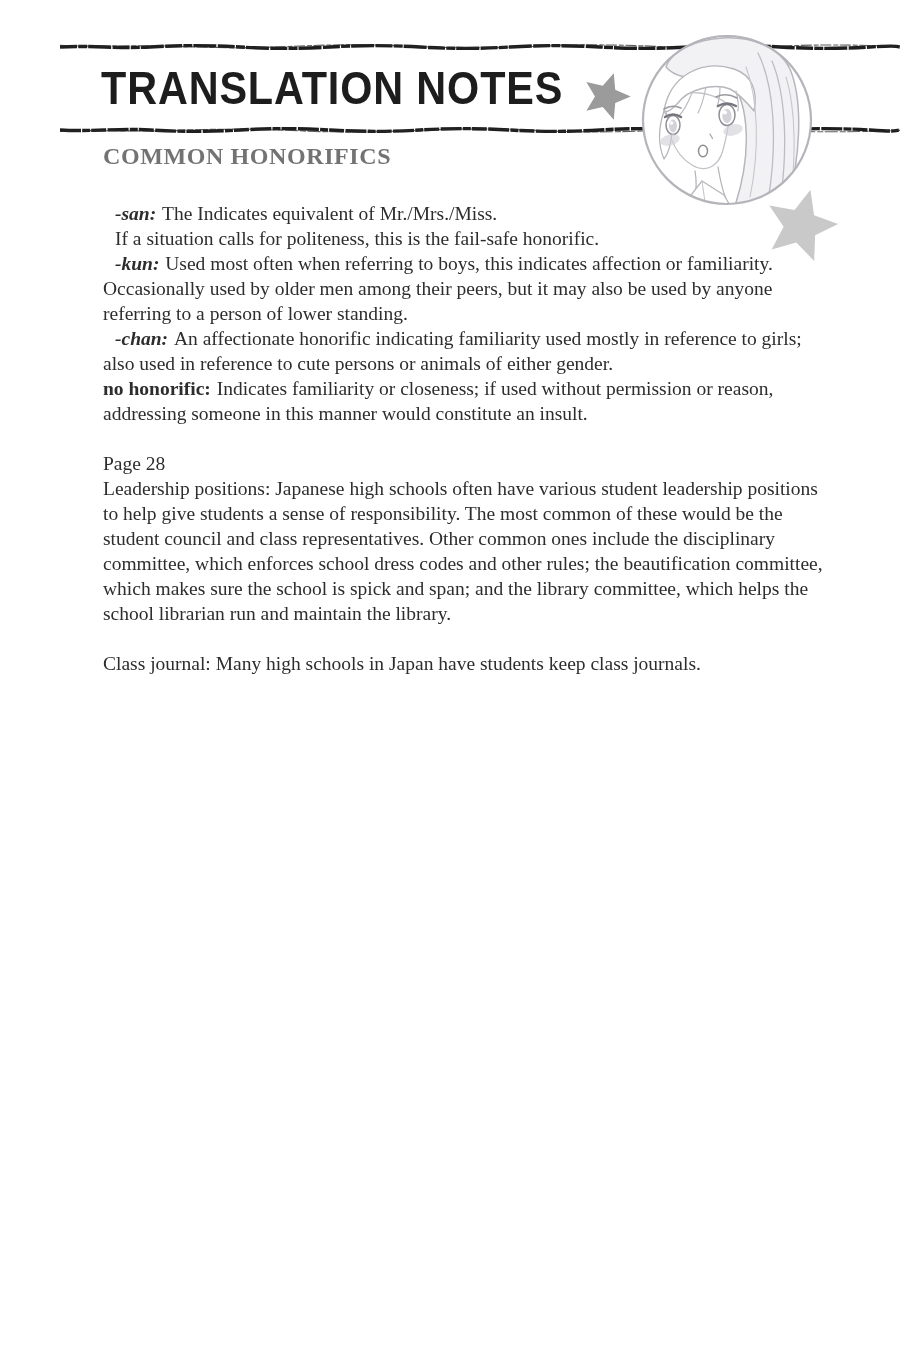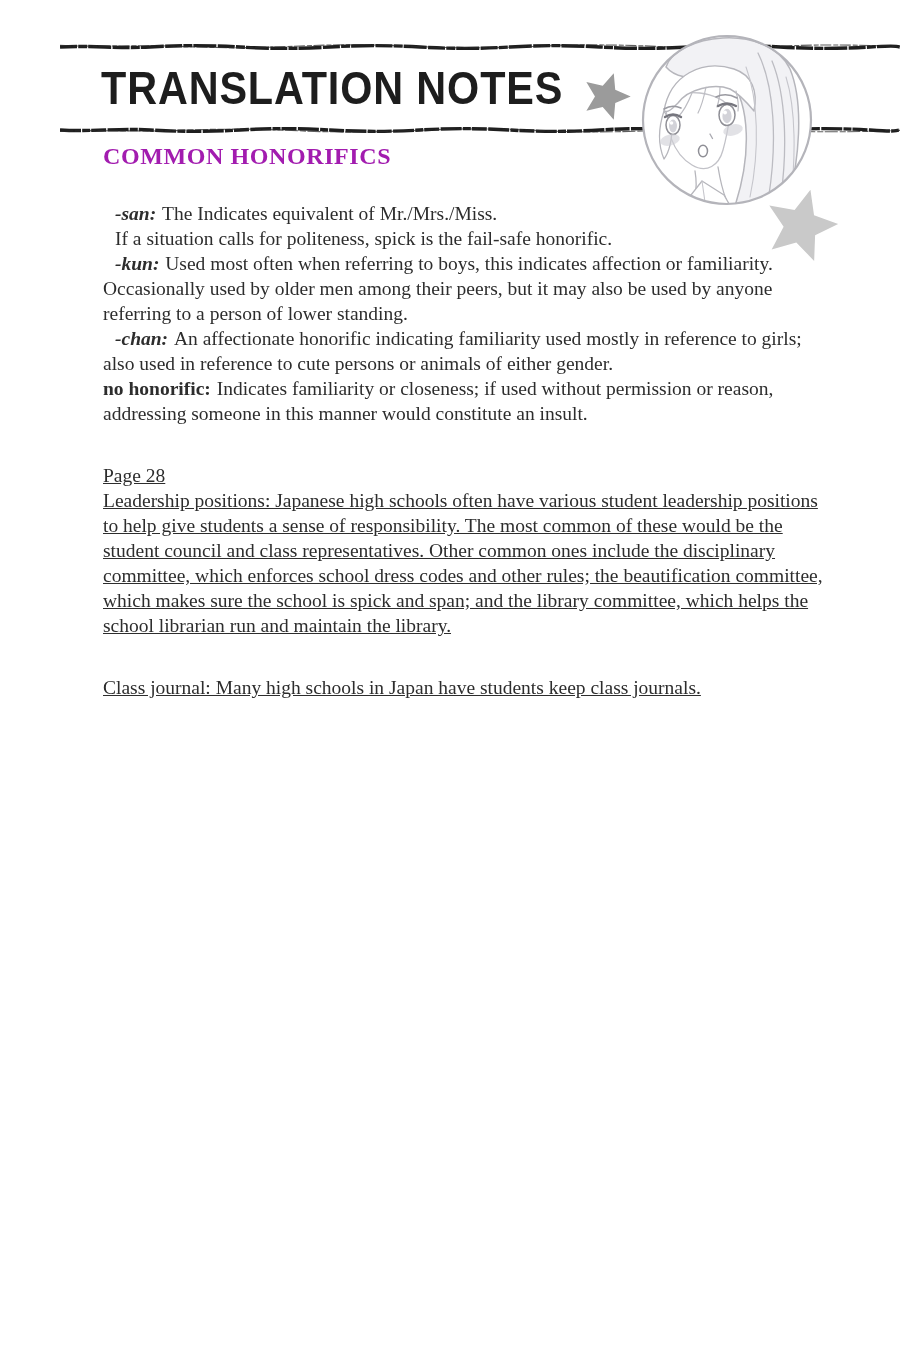--- a/index.html
+++ b/index.html
@@ -23,32 +23,32 @@
   }
   .star{position:absolute;}
   .title-star{left:581px;top:71px;width:51px;height:49px;transform:rotate(18deg);z-index:3;}
   .corner-star{left:762px;top:187px;width:78px;height:76px;transform:rotate(15deg);z-index:1;}
   .portrait{
     position:absolute;left:640px;top:33px;width:174px;height:174px;z-index:2;
   }
   
   .section-heading{
     position:absolute;left:103px;top:143px;z-index:3;
-    font-size:24px;font-weight:700;letter-spacing:.6px;color:#a21caf;
+    font-size:24px;font-weight:700;letter-spacing:.6px;color:#737373;
     white-space:nowrap;
   }
   .content{
     position:absolute;left:103px;top:201px;width:732px;z-index:3;
     font-size:19.5px;line-height:25px;
   }
   .h-entry{display:block;}
   .h-term{font-weight:700;}
   .h-term.italic{font-style:italic;margin-left:12px;}
   .h-term:not(:empty){margin-right:.30em;}
-  .note-section{margin-top:37px;text-decoration:underline;}
+  .note-section{margin-top:25px;}
   .note-line{display:block;}
 </style>
 </head>
 <body>
 
 <div class="divider divider-top">
   <svg viewBox="0 0 840 14" preserveAspectRatio="none" aria-hidden="true">
     <path d="M0 7 C 30 5.2, 60 8.8, 90 7 S 150 5.2, 180 7 S 240 8.8, 270 7 S 330 5.2, 360 7 S 420 8.8, 450 7 S 510 5.2, 540 7 S 600 8.8, 630 7 S 690 5.2, 720 7 S 780 8.8, 810 7 S 832 6.2, 840 7" fill="none" stroke="#1e1e1e" stroke-width="3.4" stroke-dasharray="17 1.2 9 1 23 1.4"></path>
     <path d="M0 5.4 C 40 7.4, 80 4.6, 120 6.4 S 200 8, 240 6 S 320 4.8, 360 6.6 S 440 8.2, 480 6.2 S 560 4.6, 600 6.6 S 680 8.2, 720 6.2 S 800 5, 840 6.4" fill="none" stroke="#2a2a2a" stroke-width="1.1" opacity=".75" stroke-dasharray="11 2 5 1.5"></path>
   </svg>
@@ -129,21 +129,21 @@
 </div>
 
 <div class="section-heading">COMMON HONORIFICS</div>
 
 <div class="content">
   <div>
     <div class="h-entry">
       <span class="h-term italic">-san:</span><span class="h-text">The Indicates equivalent of Mr./Mrs./Miss.</span>
     </div>
     <div class="h-entry">
-      <span class="h-term italic"></span><span class="h-text">If a situation calls for politeness, spick is the fail-safe honorific.</span>
+      <span class="h-term italic"></span><span class="h-text">If a situation calls for politeness, this is the fail-safe honorific.</span>
     </div>
     <div class="h-entry">
       <span class="h-term italic">-kun:</span><span class="h-text">Used most often when referring to boys, this indicates affection or familiarity. Occasionally used by older men among their peers, but it may also be used by anyone referring to a person of lower standing.</span>
     </div>
     <div class="h-entry">
       <span class="h-term italic">-chan:</span><span class="h-text">An affectionate honorific indicating familiarity used mostly in reference to girls; also used in reference to cute persons or animals of either gender.</span>
     </div>
     <div class="h-entry">
       <span class="h-term">no honorific:</span><span class="h-text">Indicates familiarity or closeness; if used without permission or reason, addressing someone in this manner would constitute an insult.</span>
     </div>

